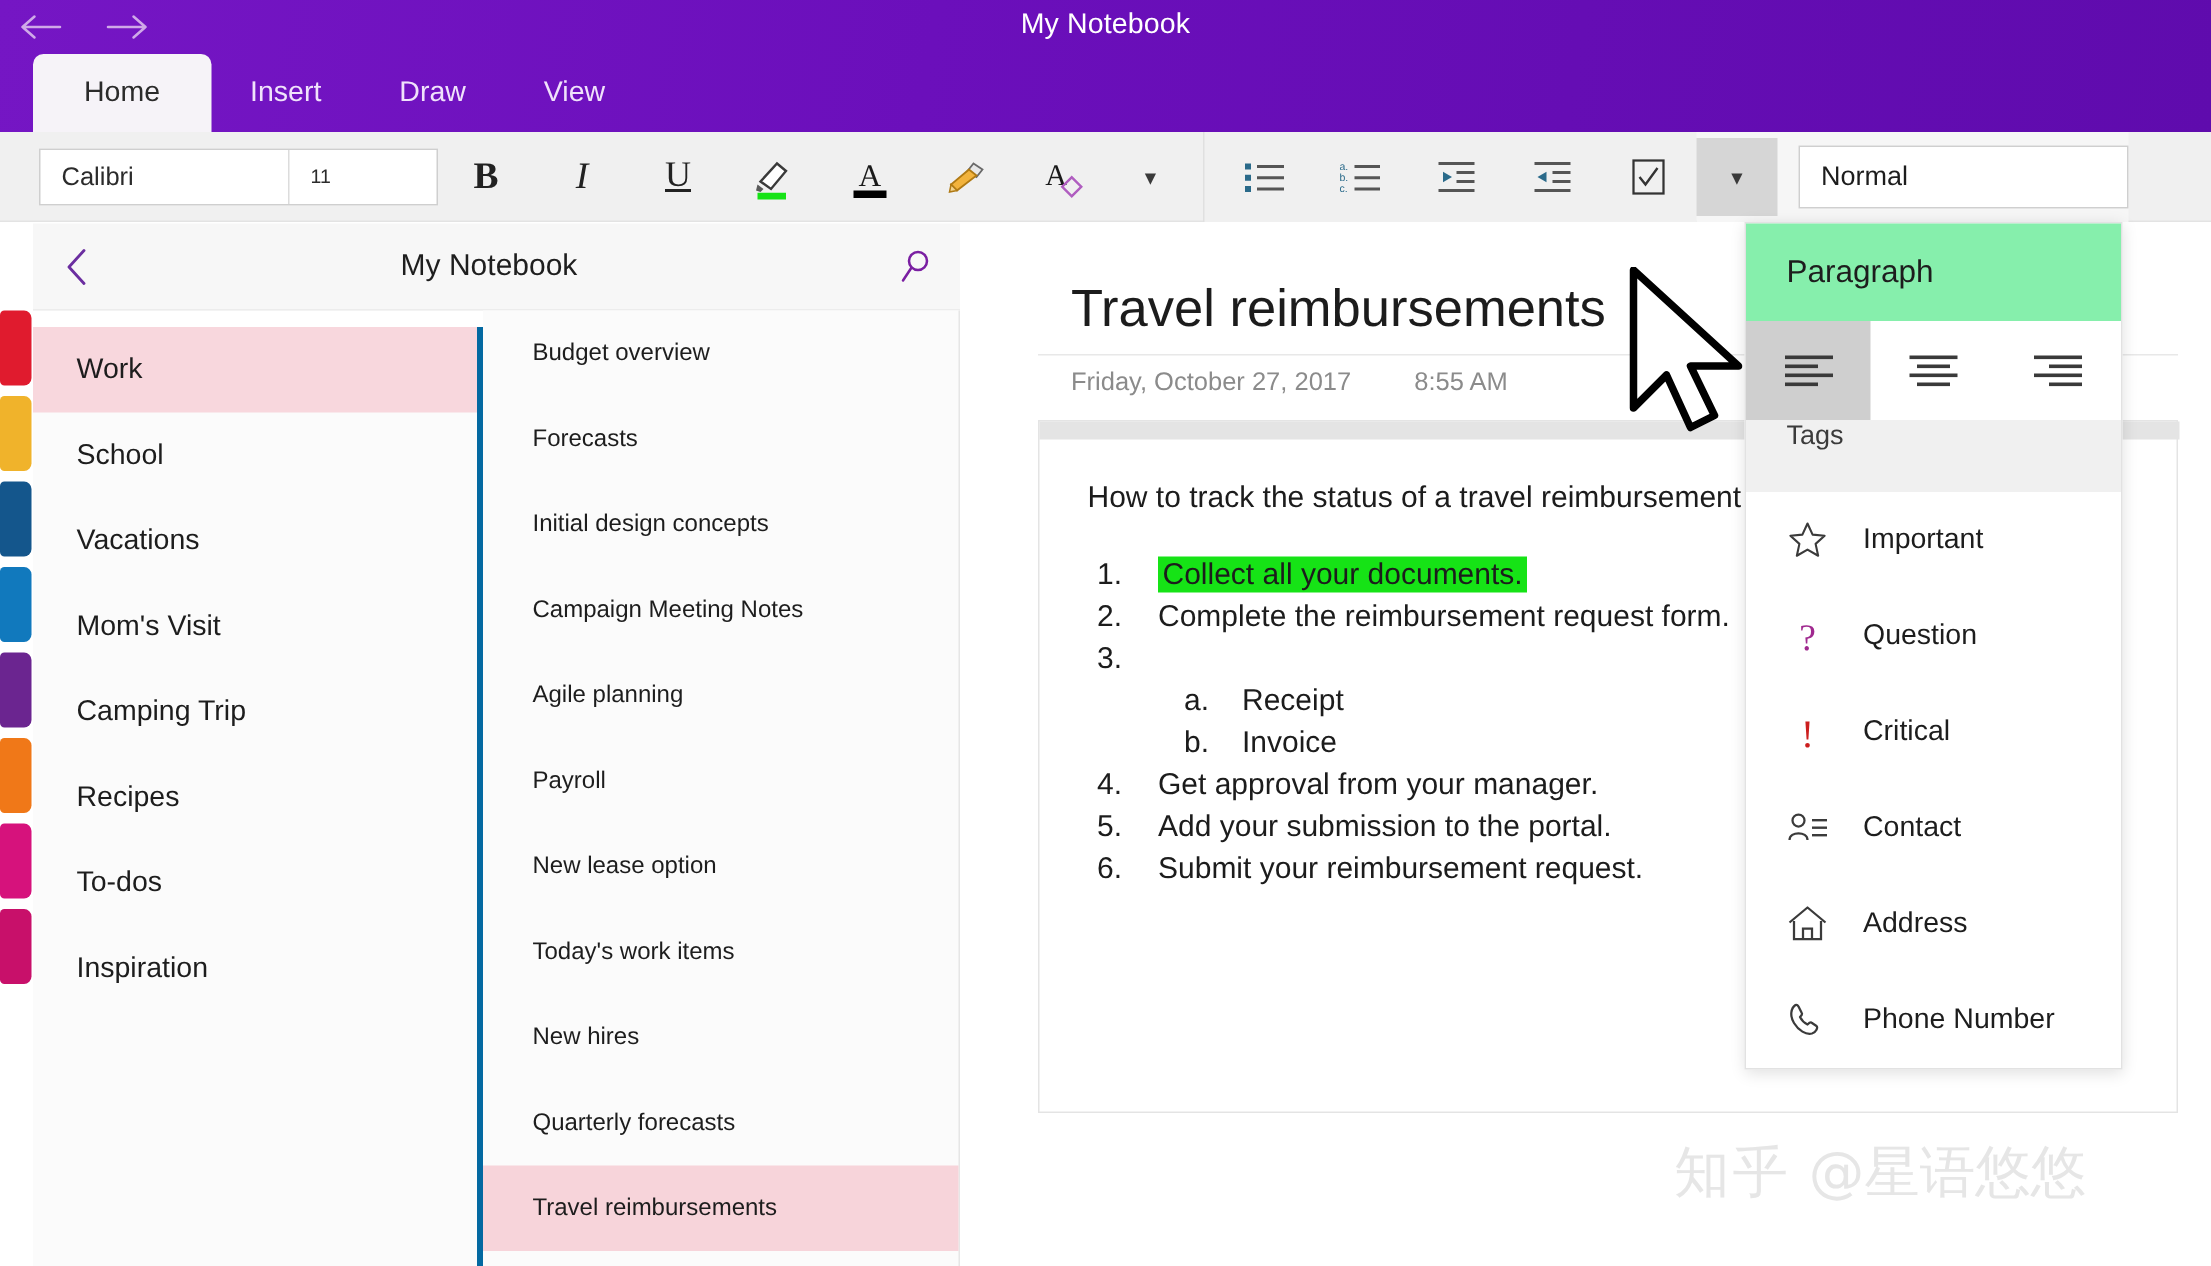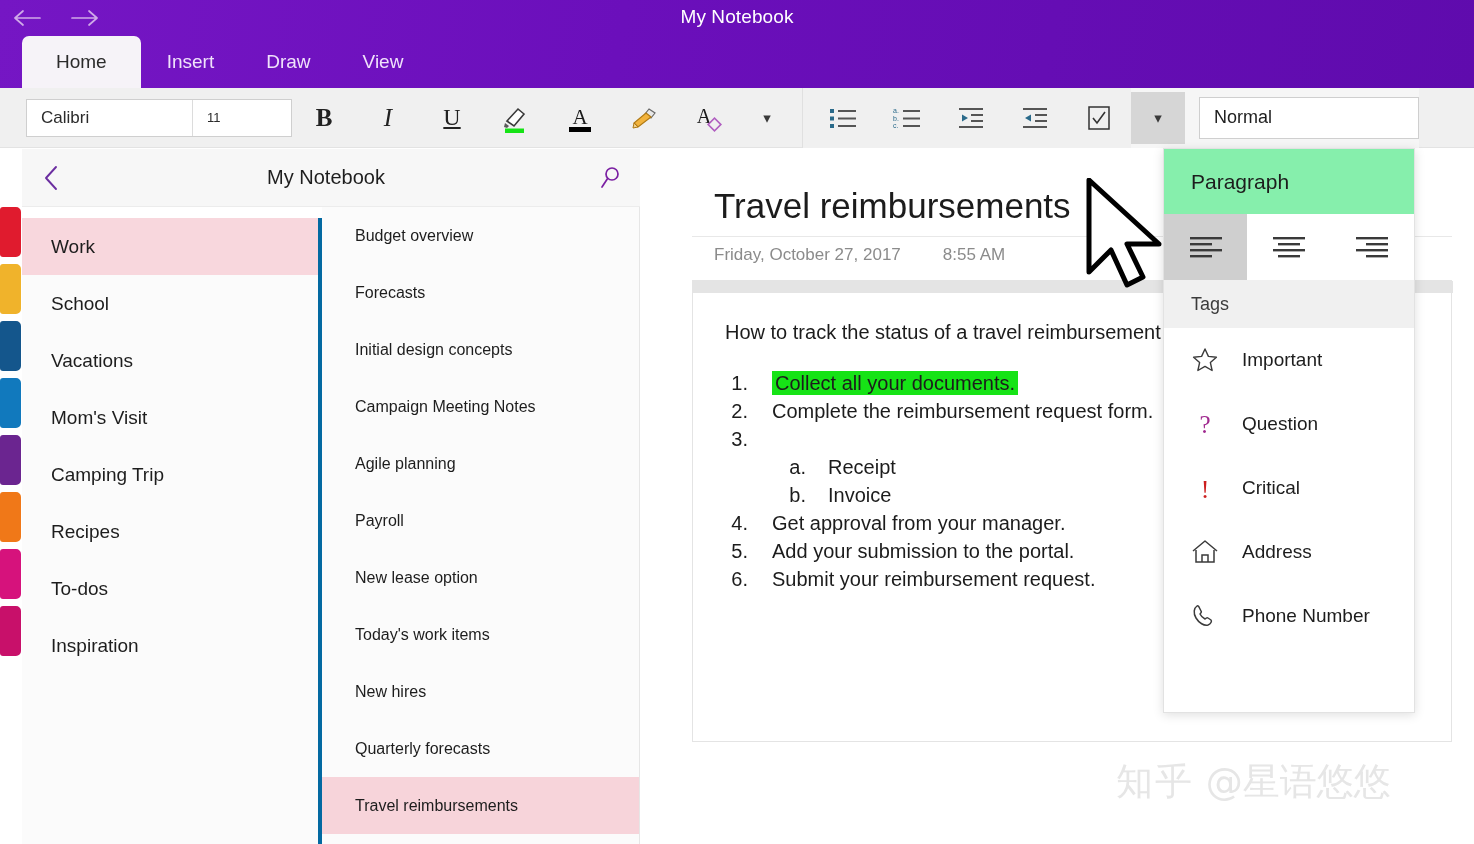--- a/index.html
+++ b/index.html
@@ -184,21 +184,21 @@
   .dd-header {
     height: 65px; display: flex; align-items: center; padding-left: 27px;
     font-size: 21px; color: #1d1d1d; background: #86efac;
   }
   .dd-align-row { display: flex; height: 66px; background: #ffffff; }
   .dd-align-btn {
     width: 84px; height: 66px; display: flex; align-items: center; justify-content: center;
   }
   .dd-align-btn.active { background: #cfcfcf; }
   .dd-tags-header {
-    height: 48px; display: flex; align-items: center; padding-left: 27px;
+    height: 48px; display: flex; padding-left: 27px;
     font-size: 18px; color: #3b3b3b; background: #f0f0f0;
   }
   .dd-tag {
     height: 64px; display: flex; align-items: center; padding-left: 24px;
     font-size: 19px; color: #1d1d1d; gap: 20px;
   }
   .dd-tag-icon { width: 34px; display: flex; align-items: center; justify-content: center; }
 
   
   .cursor { position: absolute; left: 1085px; top: 178px; z-index: 60; }
@@ -552,20 +552,32 @@
 
     <div class="dd-tag">
       <span class="dd-tag-icon">
         <svg width="28" height="28" viewBox="0 0 28 28">
             <text x="14" y="24" font-family="Liberation Serif, serif" font-size="26" text-anchor="middle" fill="#cc1f1f">!</text>
           </svg>
       </span>
       <span>Critical</span>
     </div>
 
+    <div class="dd-tag">
+      <span class="dd-tag-icon">
+        <svg width="30" height="28" viewBox="0 0 30 28">
+          <circle cx="9" cy="9" r="4" fill="none" stroke="#3b3b3b" stroke-width="1.5"></circle>
+          <path d="M3 22 C3 16 15 16 15 22" fill="none" stroke="#3b3b3b" stroke-width="1.5"></path>
+          <rect x="18" y="8" width="10" height="1.6" fill="#3b3b3b"></rect>
+          <rect x="18" y="13" width="10" height="1.6" fill="#3b3b3b"></rect>
+          <rect x="18" y="18" width="10" height="1.6" fill="#3b3b3b"></rect>
+        </svg>
+      </span>
+      <span>Contact</span>
+    </div>
 
     <div class="dd-tag">
       <span class="dd-tag-icon">
         <svg width="30" height="28" viewBox="0 0 30 28">
           <path d="M3 13 L15 3 L27 13" fill="none" stroke="#3b3b3b" stroke-width="1.5" stroke-linejoin="round"></path>
           <path d="M6 12 L6 24 L24 24 L24 12" fill="none" stroke="#3b3b3b" stroke-width="1.5"></path>
           <path d="M12 24 L12 17 L18 17 L18 24" fill="none" stroke="#3b3b3b" stroke-width="1.5"></path>
         </svg>
       </span>
       <span>Address</span>

